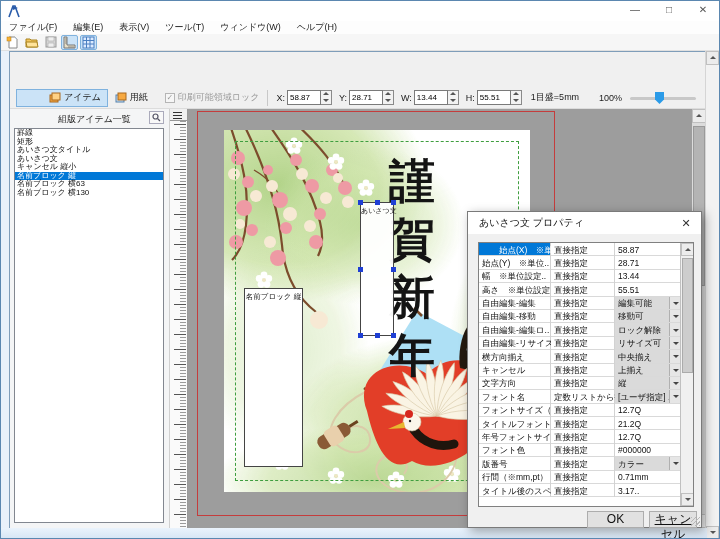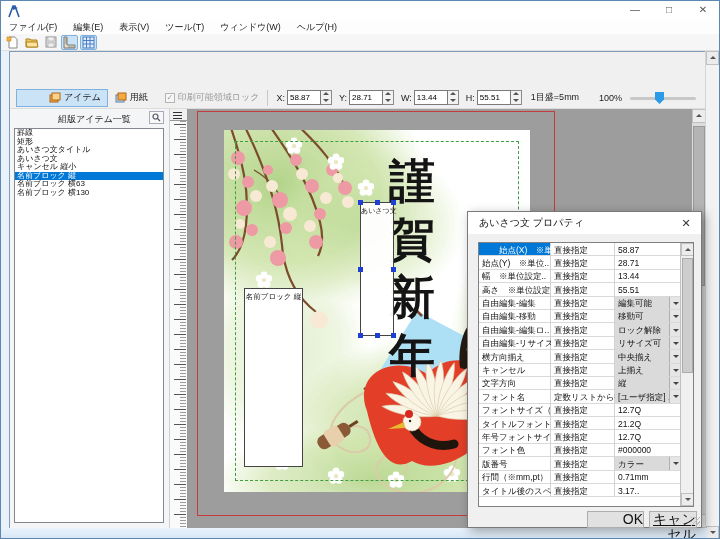--- a/index.html
+++ b/index.html
@@ -100,21 +100,21 @@
   .prow{display:flex;height:13.4px;font-size:8.5px;color:#111;}
   .pcell{padding:1.5px 3px;white-space:nowrap;overflow:hidden;box-shadow:inset -1px 0 #d2d2d2,inset 0 -1px #d9d9d9;}
   .c1{width:72px}.c2{width:64px}.c3{width:66px;position:relative;}
   .c1.sel{background:#0078d7;color:#fff;padding-left:20px;}
   .c3.dd{background:#dadada;}
   .ddarrow{position:absolute;right:0;top:0;bottom:1px;width:12px;border-left:1px solid #b0b0b0;background:#e6e6e6;}
   .ddarrow i{position:absolute;left:50%;top:50%;transform:translate(-50%,-50%);border:3px solid transparent;border-top-color:#444;margin-top:2px;}
   .dscroll{position:absolute;top:0;right:0;bottom:0;width:13px;background:#f0f0f0;border-left:1px solid #c0c0c0;}
   .dscroll .sbtn{width:13px;height:13px;}
   .dthumb{position:absolute;left:1px;top:15px;width:11px;height:115px;background:#cdcdcd;border:1px solid #ababab;}
-  .dlg-btn{position:absolute;top:299px;height:17px;background:#e1e1e1;border:1px solid #adadad;font-size:14px;color:#111;text-align:right;line-height:15px;}
+  .dlg-btn{position:absolute;top:299px;height:17px;background:#e1e1e1;border:1px solid #adadad;font-size:12px;color:#111;text-align:center;line-height:15px;}
   .btn-ok{left:119px;width:57px;}
   .btn-cancel{left:181px;width:48px;text-decoration:underline;}
   .grip{position:absolute;right:1px;bottom:1px;width:9px;height:9px;background:repeating-linear-gradient(135deg,#b8b8b8 0 1px,transparent 1px 3px);}
 </style>
 </head>
 <body>
 
 <div class="app">
 
   <div class="titlebar">

